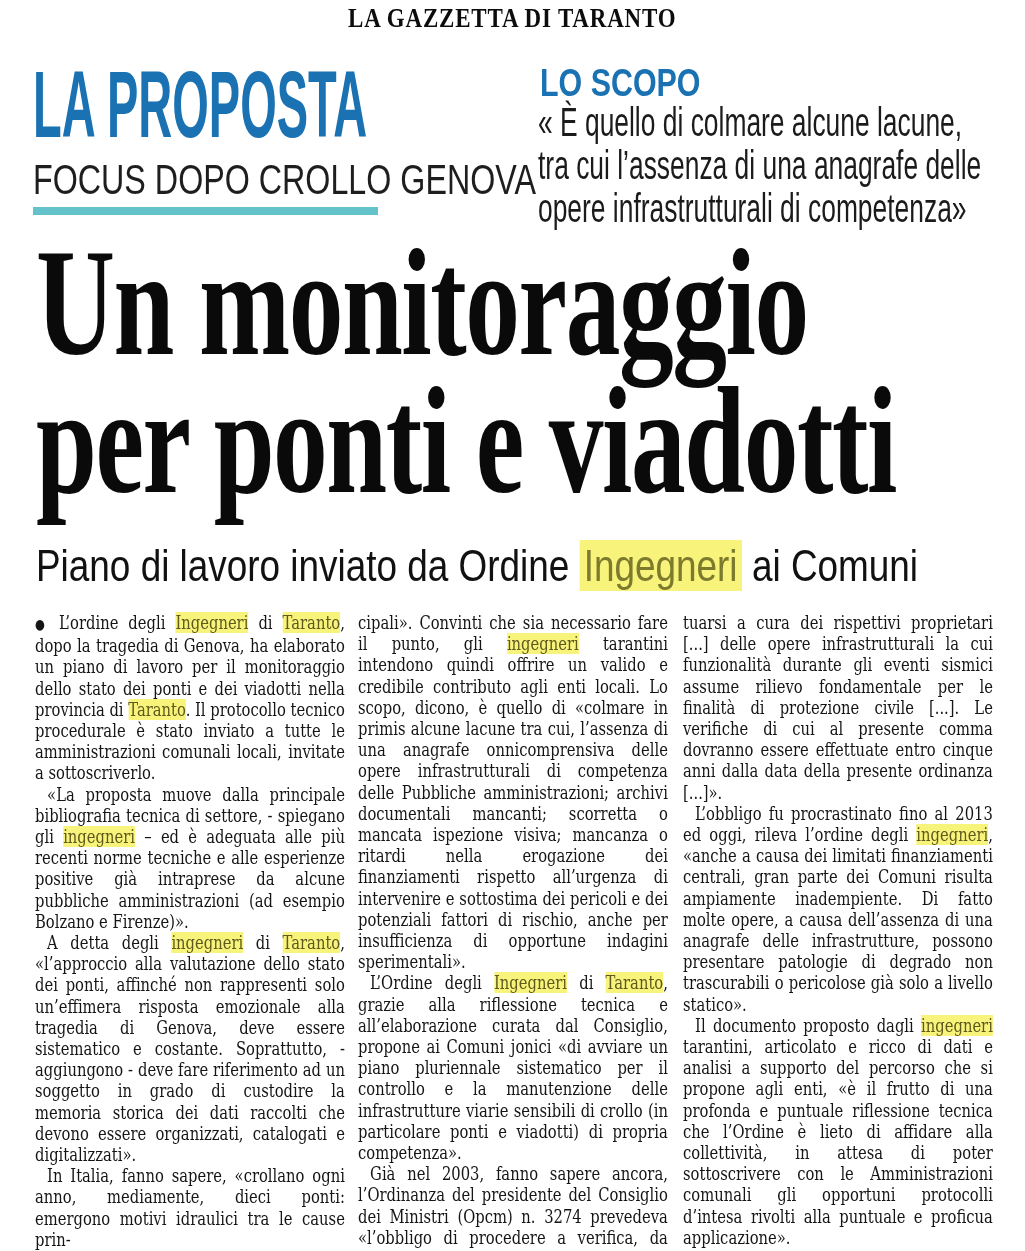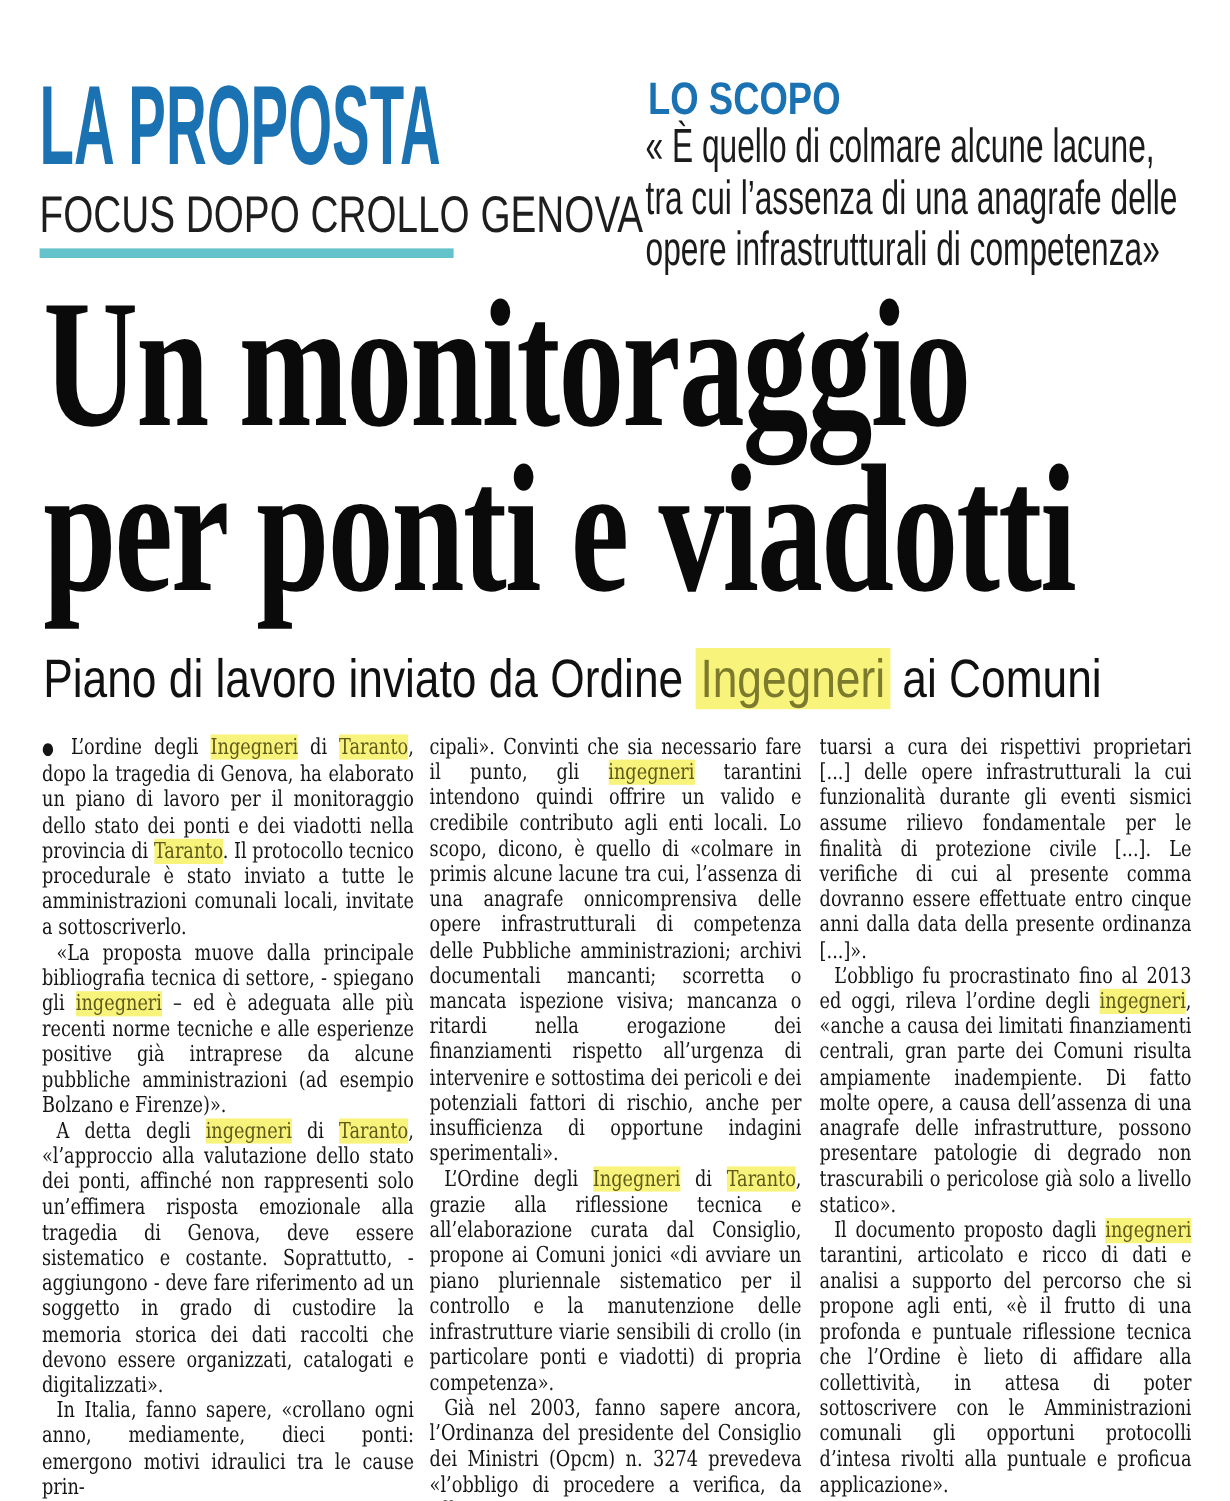--- a/index.html
+++ b/index.html
@@ -42,20 +42,23 @@
         text-align:justify;}
   .col p{margin:0;}
   .col p.indent{text-indent:15px;}
   .bullet{font-size:14px;}
 </style>
 </head>
 <body>
 
 <div class="page">
 
+  <div class="masthead">
+    <span class="masthead-text">LA GAZZETTA DI TARANTO</span>
+  </div>
 
   <div class="kicker-title">LA PROPOSTA</div>
   <div class="kicker-subtitle">FOCUS DOPO CROLLO GENOVA</div>
   <div class="kicker-rule"></div>
 
   <div class="scope-label">LO SCOPO</div>
   <div class="scope-quote">
     <div class="scope-line">« È quello di colmare alcune lacune,</div>
     <div class="scope-line">tra cui l’assenza di una anagrafe delle</div>
     <div class="scope-line">opere infrastrutturali di competenza»</div>

